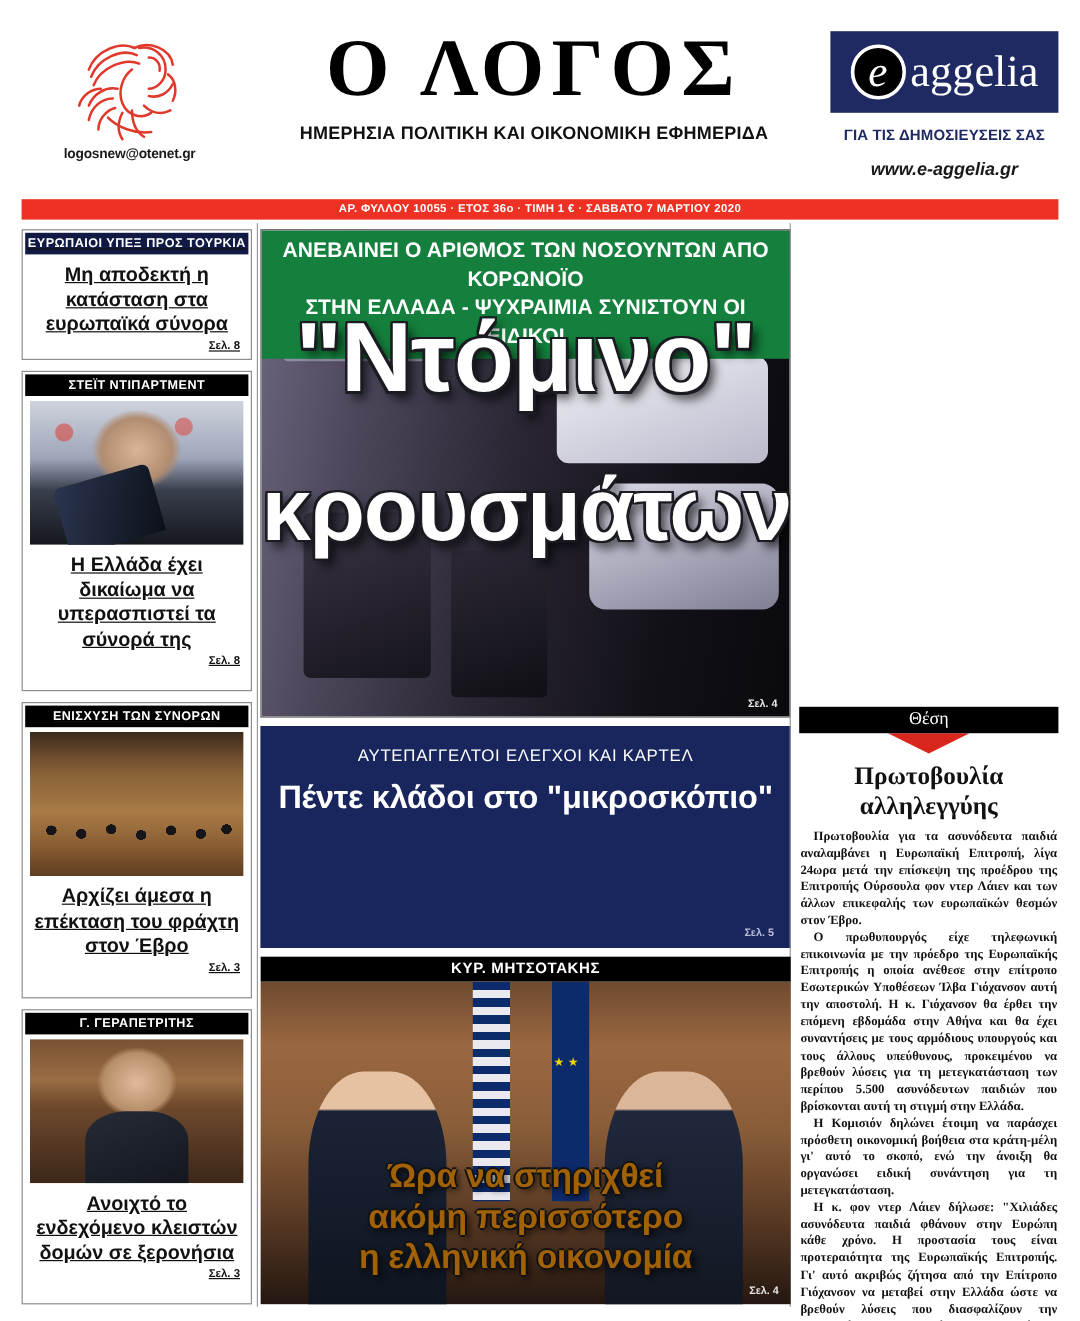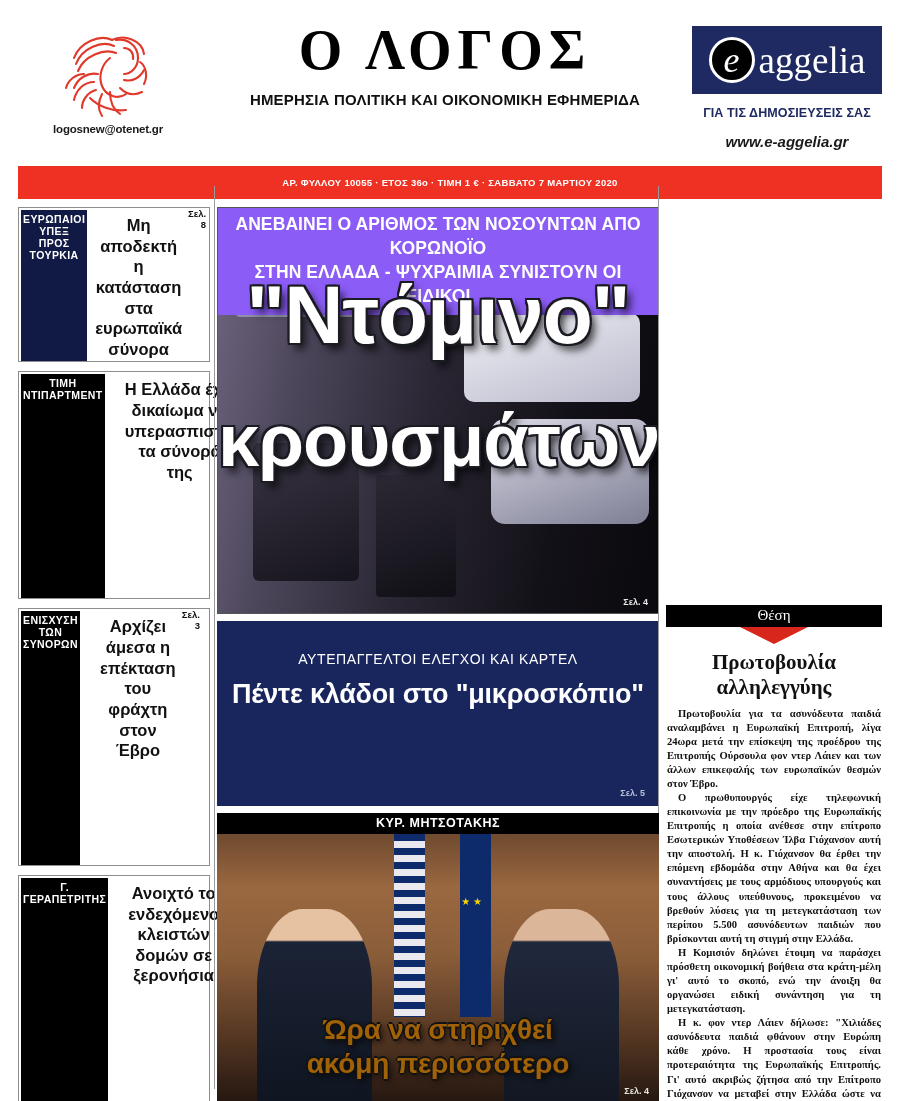--- a/index.html
+++ b/index.html
@@ -44,21 +44,21 @@
     margin-top: 3px;
   }
   .mast-center {
     flex: 1 1 auto;
     text-align: center;
     padding-top: 24px;
   }
   .mast-title {
     font-family: "Liberation Serif", "DejaVu Serif", serif;
     font-weight: bold;
-    font-size: 56px;
+    font-size: 68px;
     line-height: 0.95;
     letter-spacing: 6px;
     color: #000;
     white-space: nowrap;
   }
   .mast-sub {
     font-size: 15px;
     font-weight: bold;
     letter-spacing: 0.2px;
     margin-top: 14px;
@@ -109,21 +109,21 @@
   .agg-url {
     color: #1a1a1a;
     font-weight: bold;
     font-style: italic;
     font-size: 15px;
     margin-top: 13px;
   }
 
   
   .redbar {
-    height: 33px;
+    height: 17px;
     background: #ef3124;
     margin: 4px 18px 0 18px;
     color: #fff;
     font-size: 9.5px;
     font-weight: bold;
     letter-spacing: 0.3px;
     display: flex;
     align-items: center;
     justify-content: center;
   }
@@ -138,21 +138,22 @@
   }
   .col-left  { width: 192px; flex: 0 0 192px; display: flex; flex-direction: column; gap: 9px; }
   .col-mid   { flex: 1 1 auto; display: flex; flex-direction: column; gap: 7px; }
   .col-right { width: 216px; flex: 0 0 216px; display: flex; flex-direction: column; }
 
   
   .teaser {
     border: 1px solid #8d8d8d;
     background: #fff;
     display: flex;
-    flex-direction: row;
+    flex-direction: column;
+    text-decoration: underline;
   }
   .teaser-hdr {
     background: #000;
     color: #fff;
     font-size: 10.5px;
     font-weight: bold;
     letter-spacing: 0.4px;
     text-align: center;
     padding: 3px 2px 3px 2px;
     margin: 2px 2px 0 2px;
@@ -233,21 +234,21 @@
   
   .hero {
     position: relative;
     flex: 0 0 auto;
     height: 407px;
     overflow: hidden;
     border: 1px solid #555;
     box-sizing: border-box;
   }
   .hero-kicker {
-    background: #8b5cf6;
+    background: #15803d;
     color: #fff;
     text-align: center;
     font-size: 17.5px;
     font-weight: bold;
     line-height: 1.38;
     padding: 4px 4px 6px 4px;
     letter-spacing: 0.1px;
     position: relative;
     z-index: 3;
   }
@@ -295,21 +296,20 @@
     position: relative;
     padding: 16px 10px 14px 10px;
     flex: 0 0 auto;
     height: 185px;
     box-sizing: border-box;
   }
   .bluebox-kicker {
     font-size: 14px;
     letter-spacing: 0.6px;
     font-weight: normal;
-    margin-top: 14px;
   }
   .bluebox-l1, .bluebox-l2 {
     font-size: 27px;
     font-weight: bold;
     line-height: 1.24;
     letter-spacing: -0.2px;
   }
   .bluebox-l1 { margin-top: 11px; }
   .bluebox-ref {
     position: absolute;
@@ -502,21 +502,21 @@
 
   <div class="col-left">
 
     <div class="teaser" style="flex:0 0 auto;">
       <div class="teaser-hdr navy">ΕΥΡΩΠΑΙΟΙ ΥΠΕΞ ΠΡΟΣ ΤΟΥΡΚΙΑ</div>
       <div class="teaser-txt">Μη αποδεκτή η κατάσταση στα ευρωπαϊκά σύνορα</div>
       <div class="pageref">Σελ. 8</div>
     </div>
 
     <div class="teaser" style="flex:1 1 auto;">
-      <div class="teaser-hdr">ΤΙΜΗ ΝΤΙΠΑΡΤΜΕΝΤ</div>
+      <div class="teaser-hdr">ΣΤΕΪΤ ΝΤΙΠΑΡΤΜΕΝΤ</div>
       <div class="teaser-photo">
           <div class="ph ph-nikos"></div>
         </div>
       <div class="teaser-txt">Η Ελλάδα έχει δικαίωμα να υπερασπιστεί τα σύνορά της</div>
       <div class="pageref">Σελ. 8</div>
     </div>
 
     <div class="teaser" style="flex:1 1 auto;">
       <div class="teaser-hdr">ΕΝΙΣΧΥΣΗ ΤΩΝ ΣΥΝΟΡΩΝ</div>
       <div class="teaser-photo">
@@ -569,20 +569,21 @@
       <div class="photoblock-hdr">ΚΥΡ. ΜΗΤΣΟΤΑΚΗΣ</div>
       <div class="mits-photo">
         <div class="flag flag-gr"></div>
         <div class="flag flag-eu"></div>
         <div class="person p-left"></div>
         <div class="person p-right"></div>
       </div>
       <div class="photo-cap">
         <div>Ώρα να στηριχθεί</div>
         <div>ακόμη περισσότερο</div>
+        <div>η ελληνική οικονομία</div>
       </div>
       <div class="photo-ref">Σελ. 4</div>
     </div>
 
   </div>
 
   <div class="col-right">
     <div class="op-spacer"></div>
 
     <div>

